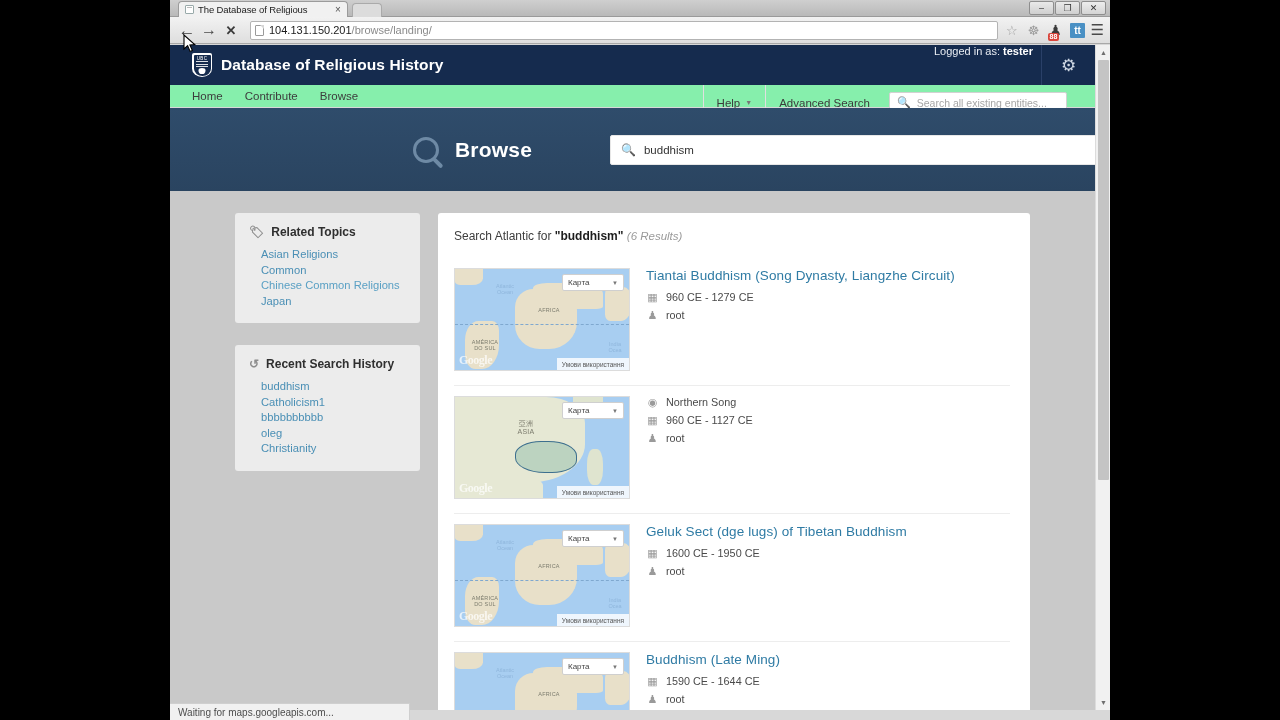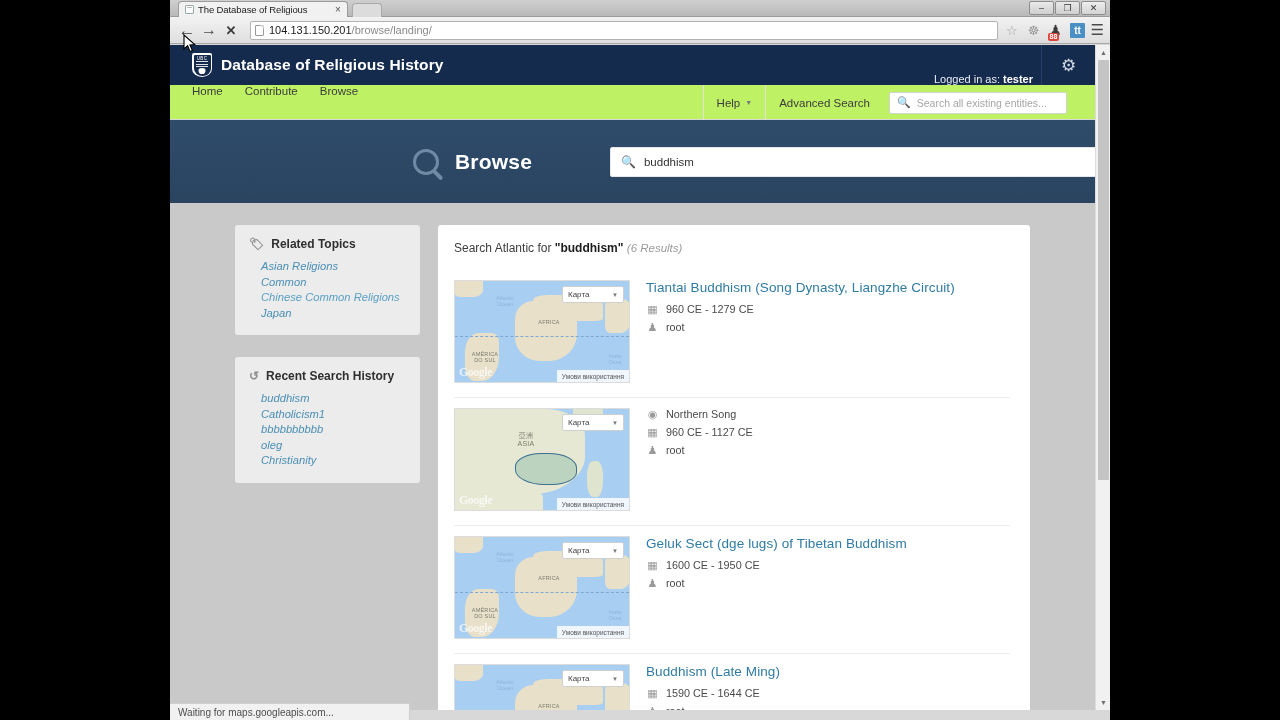--- a/index.html
+++ b/index.html
@@ -143,34 +143,34 @@
   .shield-dot {
     position:absolute; left:50%; transform:translateX(-50%); bottom:3px;
     width:7px; height:6px; background:#fff; border-radius:50% 50% 50% 50%/ 40% 40% 60% 60%; z-index:2;
   }
   .site-title {
     color: #fff; font-size: 15.5px; font-weight: bold; margin-left: 9px;
     letter-spacing: .1px;
   }
   .logged-in {
     position: absolute; right: 62px; top: 0; height: 40px;
-    display: flex; align-items: flex-end;
+    display: flex; align-items: flex-start;
     color: #e9edf3; font-size: 11px;
   }
   .logged-in b { color: #fff; margin-left: 3px; }
   .gear-wrap {
     position: absolute; right: 0; top: 0; width: 54px; height: 40px;
     border-left: 1px solid #2a4068;
     display: flex; align-items: center; justify-content: center;
   }
   .gear { font-size: 17px; color: #cfd8e4; line-height: 1; }
 
   .site-nav {
-    height: 35px; background: #bef264; border-bottom: 1px solid #d8d8d8;
-    display: flex; align-items: flex-start; position: relative;
+    height: 23px; background: #86efac; border-bottom: 1px solid #d8d8d8;
+    display: flex; align-items: center; position: relative;
   }
   .nav-left { display: flex; align-items: center; padding-left: 22px; gap: 22px; }
   .nav-left a { color: #3c3c3c; font-size: 11.5px; text-decoration: none; }
   .nav-right { position: absolute; right: 16px; top: 0; height: 35px; display: flex; align-items: stretch; }
   .nav-right .cell {
     display: flex; align-items: center; padding: 0 13px;
     border-left: 1px solid #e0e0e0; font-size: 11.5px; color: #3c3c3c;
   }
   .caret-dn { font-size: 7px; margin-left: 5px; color: #777; }
   .nav-search {
@@ -226,21 +226,21 @@
   .col-left { width: 185px; margin-left: 65px; flex: 0 0 185px; }
   .panel {
     background: #ececec; border-radius: 3px; padding: 12px 14px 14px 14px;
     margin-bottom: 22px;
   }
   .panel-head {
     display: flex; align-items: center; font-size: 12px; color: #2f2f2f;
     font-weight: bold; margin-bottom: 8px;
   }
   .panel-head .pico { margin-right: 7px; color: #8d8d8d; font-size: 12px; line-height: 1; }
-  .panel ul { list-style: none; padding-left: 12px; font-style: italic; }
+  .panel ul { list-style: none; padding-left: 12px; }
   .panel li a {
     display: block; color: #4a8fb5; font-size: 11.2px; text-decoration: none;
     line-height: 15.5px;
   }
   .panel li a.c2 { color: #5aa0c4; }
 
   .col-right {
     background: #fff; margin-left: 18px; width: 592px; flex: 0 0 592px;
     border-radius: 3px; padding: 16px 20px 0 16px; min-height: 520px;
   }

